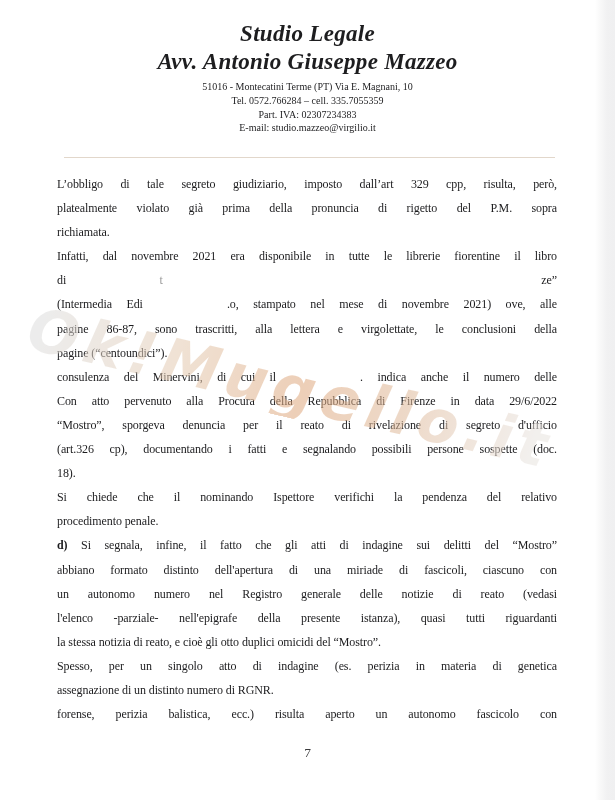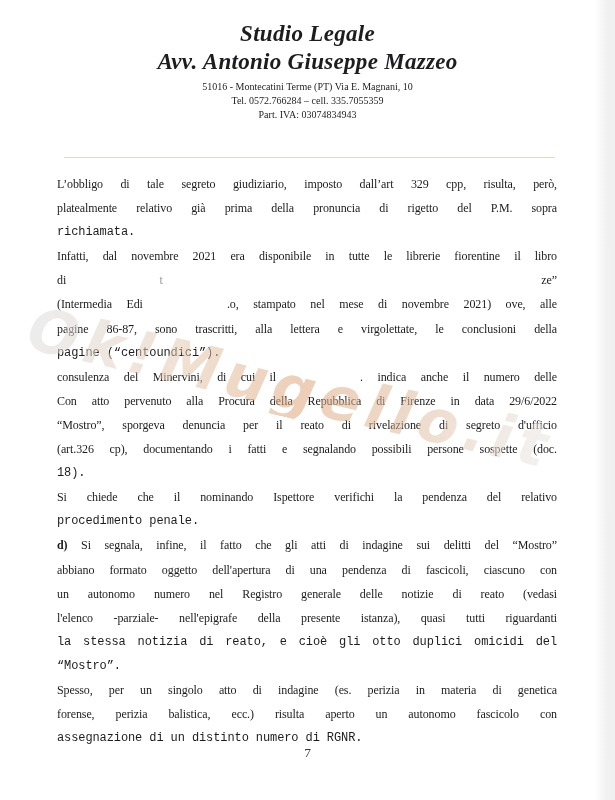--- a/index.html
+++ b/index.html
@@ -16,21 +16,21 @@
   .lh-rule {
     position:absolute; left:64px; right:60px; top:157px; height:1px;
     background:rgba(203,182,160,0.55);
   }
   
   .body-text {
     position:absolute; left:57px; top:172px; width:500px;
     font-size:12px; letter-spacing:-0.1px; color:#1c1c1e;
   }
   .line { line-height:24.1px; text-align:justify; text-align-last:justify; }
-  .line.last { text-align-last:left;font-family:Liberation Mono, monospace; }
+  .line.last { text-align-last:left; }
   .seg-b { font-weight:bold; }
   .seg-faint { color:#9a9a9a; }
   .gap { display:inline-block; height:1px; vertical-align:baseline; }
   
   .page-number {
     position:absolute; left:0; top:745px; width:615px; text-align:center;
     font-size:13.5px; color:#3a3a3c;
   }
   
   .watermark {
@@ -51,49 +51,50 @@
 </head>
 <body>
 
 <div class="page">
 
   <div class="letterhead">
     <div class="lh-firm">Studio Legale</div>
     <div class="lh-lawyer">Avv. Antonio Giuseppe Mazzeo</div>
     <div class="lh-small">51016 - Montecatini Terme (PT) Via E. Magnani, 10</div>
     <div class="lh-small">Tel. 0572.766284 – cell. 335.7055359</div>
-    <div class="lh-small">Part. IVA: 03074834943</div>
+    <div class="lh-small">Part. IVA: 02307234383</div>
+    <div class="lh-small">E-mail: studio.mazzeo@virgilio.it</div>
   </div>
 
   <div class="lh-rule"></div>
 
   <div class="body-text" id="body-lines">
       <div class="line"><span class="">L’obbligo di tale segreto giudiziario, imposto dall’art 329 cpp, risulta, però,</span> </div>
-      <div class="line"><span class="">platealmente relativo già prima della pronuncia di rigetto del P.M. sopra</span> </div>
+      <div class="line"><span class="">platealmente violato già prima della pronuncia di rigetto del P.M. sopra</span> </div>
       <div class="line last"><span class="">richiamata.</span> </div>
       <div class="line"><span class="">Infatti, dal novembre 2021 era disponibile in tutte le librerie fiorentine il libro</span> </div>
       <div class="line"><span class="">di</span> <span class="gap" style="width: 70px;"></span> <span class=" seg-faint">t</span> <span class="gap" style="width: 355px;"></span> <span class="">ze”</span> </div>
       <div class="line"><span class="">(Intermedia Edi</span> <span class="gap" style="width: 55px;"></span> <span class="">.o, stampato nel mese di novembre 2021) ove, alle</span> </div>
       <div class="line"><span class="">pagine 86-87, sono trascritti, alla lettera e virgolettate, le conclusioni della</span> </div>
       <div class="line last"><span class="">pagine (“centoundici”).</span> </div>
       <div class="line"><span class="">consulenza del Minervini, di cui il</span> <span class="gap" style="width: 55px;"></span> <span class="">. indica anche il numero delle</span> </div>
       <div class="line"><span class="">Con atto pervenuto alla Procura della Repubblica di Firenze in data 29/6/2022</span> </div>
       <div class="line"><span class="">“Mostro”, sporgeva denuncia per il reato di rivelazione di segreto d'ufficio</span> </div>
       <div class="line"><span class="">(art.326 cp), documentando i fatti e segnalando possibili persone sospette (doc.</span> </div>
       <div class="line last"><span class="">18).</span> </div>
       <div class="line"><span class="">Si chiede che il nominando Ispettore verifichi la pendenza del relativo</span> </div>
       <div class="line last"><span class="">procedimento penale.</span> </div>
       <div class="line"><span class="seg-b">d)</span> <span class="">Si segnala, infine, il fatto che gli atti di indagine sui delitti del “Mostro”</span> </div>
-      <div class="line"><span class="">abbiano formato oggetto dell'apertura di una pendenza di fascicoli, ciascuno con</span> </div>
+      <div class="line"><span class="">abbiano formato distinto dell'apertura di una miriade di fascicoli, ciascuno con</span> </div>
       <div class="line"><span class="">un autonomo numero nel Registro generale delle notizie di reato (vedasi</span> </div>
       <div class="line"><span class="">l'elenco -parziale- nell'epigrafe della presente istanza), quasi tutti riguardanti</span> </div>
       <div class="line last"><span class="">la stessa notizia di reato, e cioè gli otto duplici omicidi del “Mostro”.</span> </div>
       <div class="line"><span class="">Spesso, per un singolo atto di indagine (es. perizia in materia di genetica</span> </div>
+      <div class="line last"><span class="">assegnazione di un distinto numero di RGNR.</span> </div>
       <div class="line"><span class="">forense, perizia balistica, ecc.) risulta aperto un autonomo fascicolo con</span> </div>
-      <div class="line last"><span class="">assegnazione di un distinto numero di RGNR.</span> </div>
     </div>
 
   <div class="page-number">7</div>
 
   <div class="watermark">Ok!Mugello.it</div>
 
   <div class="edge-strip"></div>
 
 </div>
 

